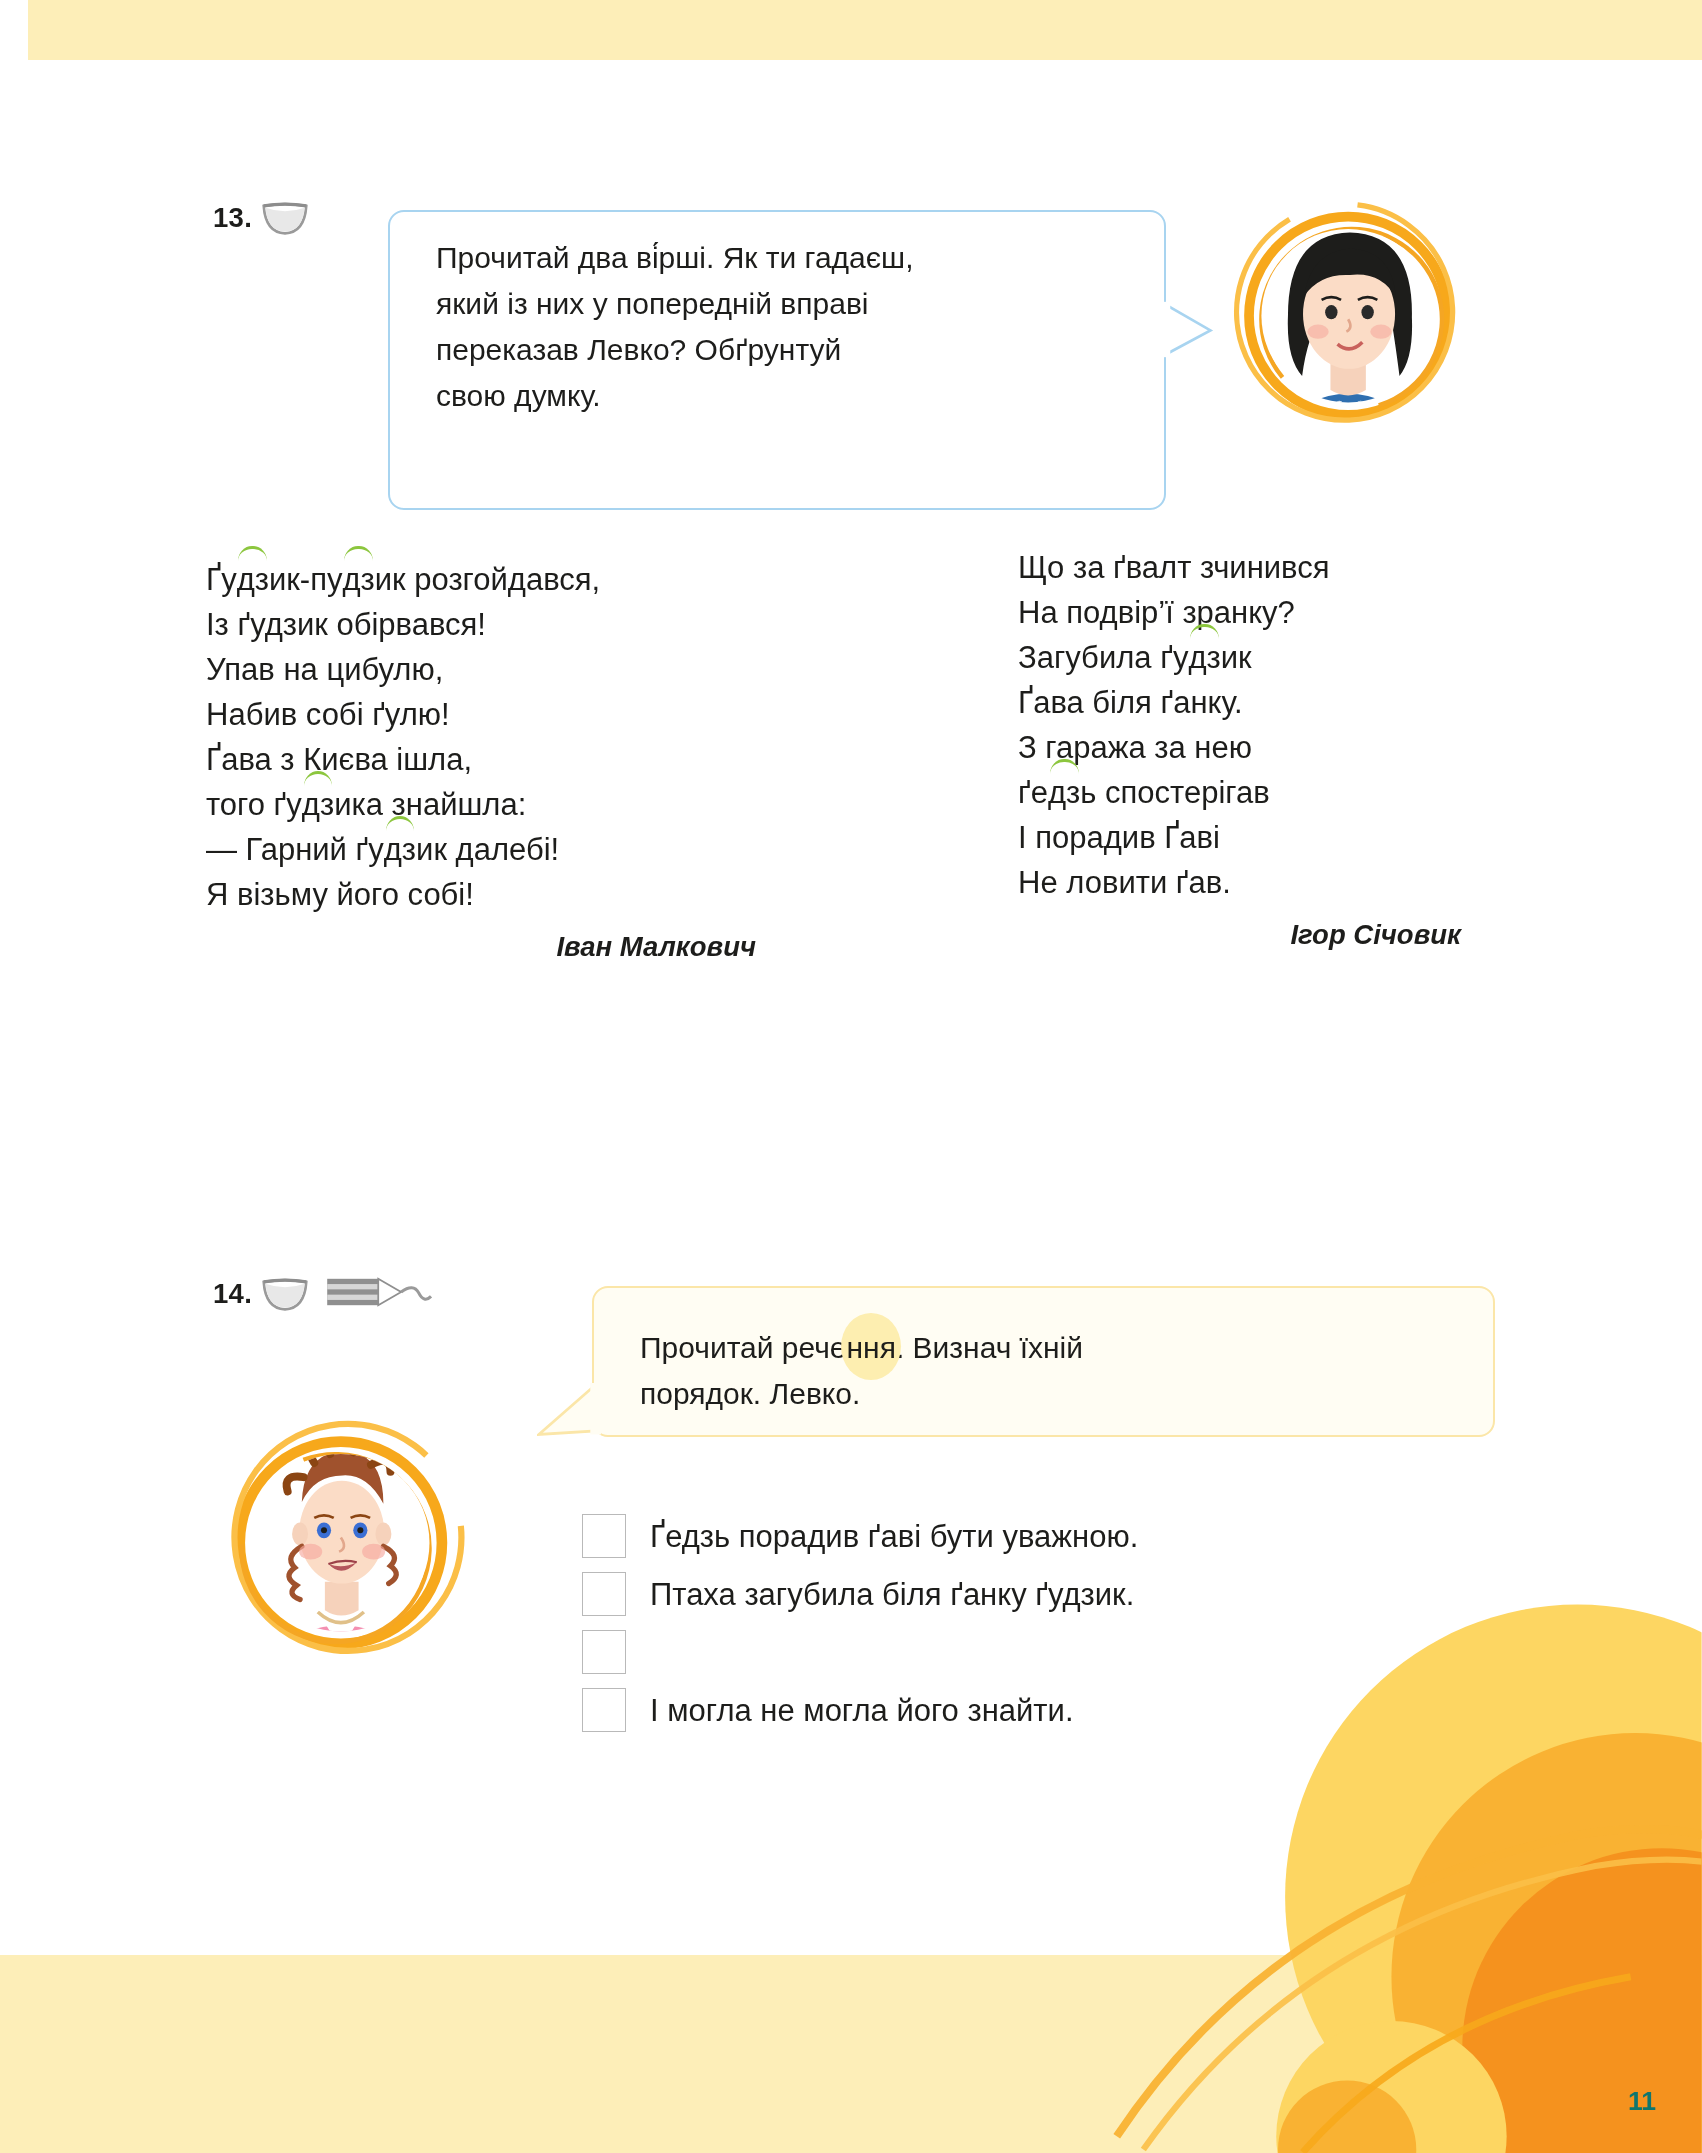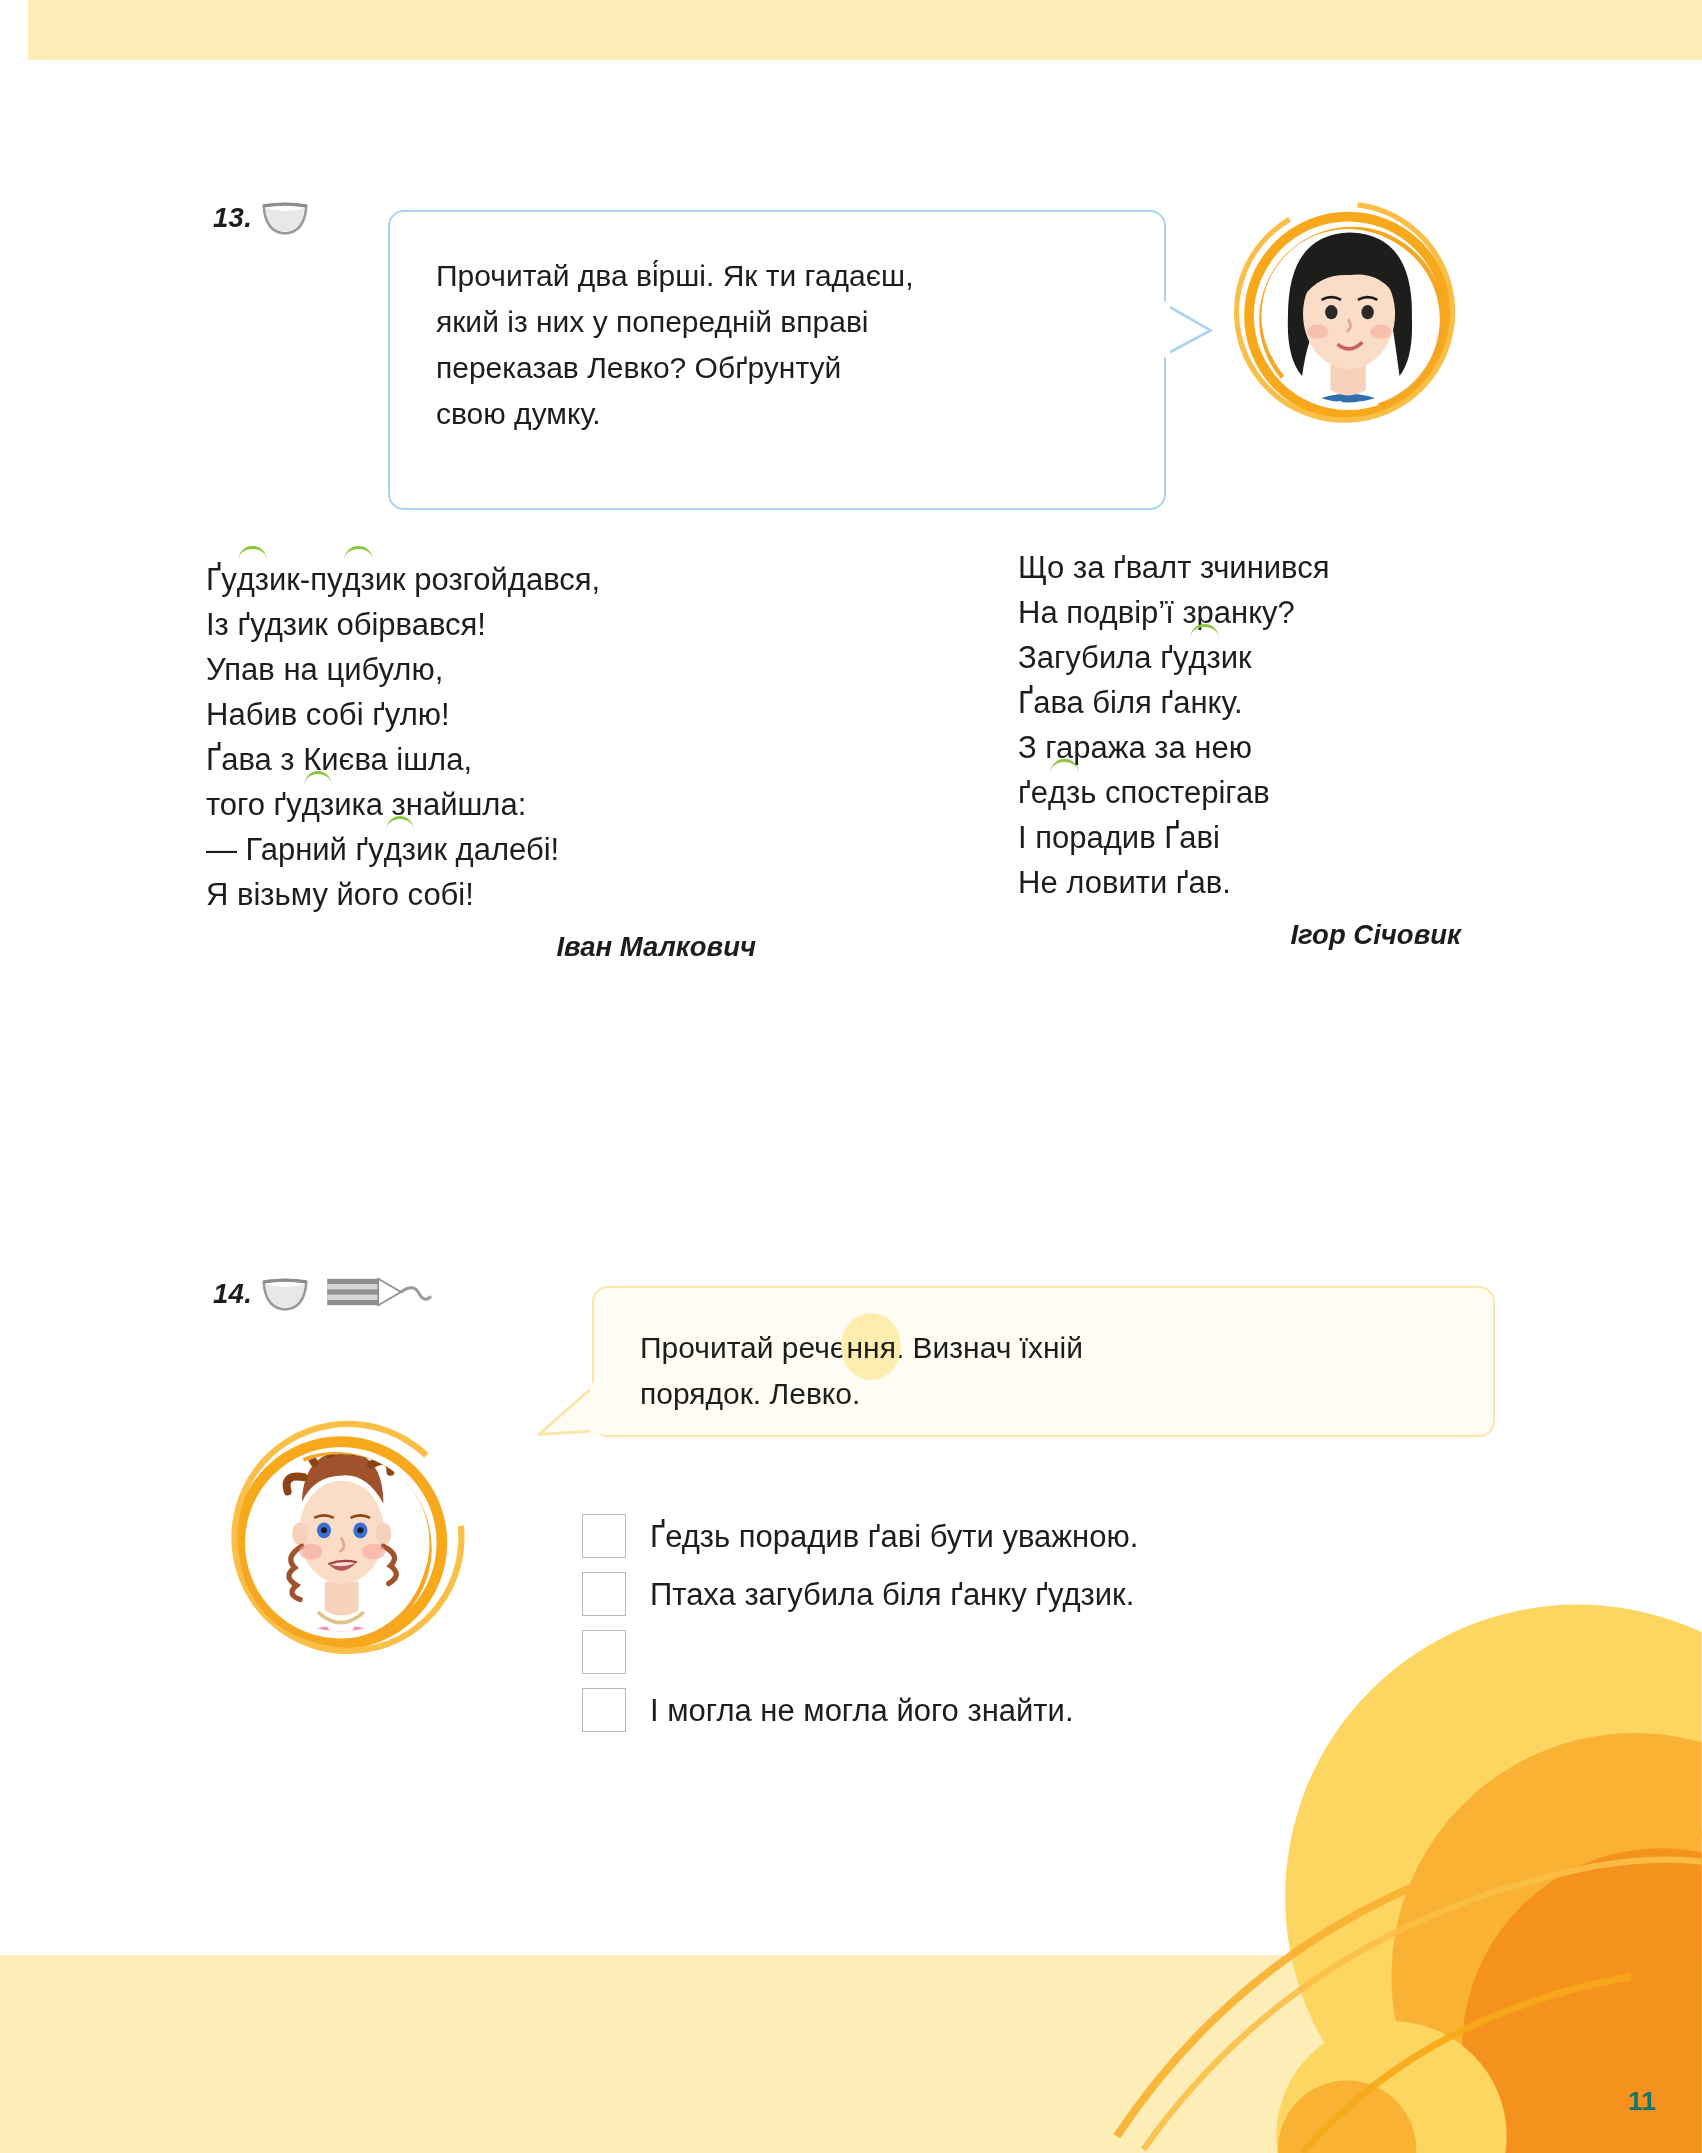--- a/index.html
+++ b/index.html
@@ -65,21 +65,20 @@
   .ex-num {
     font-size: 27.5px;
     font-weight: bold;
     letter-spacing: 0.3px;
     color: #1d1d1b;
   }
   .icon-row {
     display: flex;
     align-items: center;
     gap: 8px;
-    font-style: italic;
   }
 
   
   .bubble {
     position: absolute;
     box-sizing: border-box;
     background: #ffffff;
     border-radius: 16px;
   }
   .bubble-blue {
@@ -225,21 +224,21 @@
       <span style="display:inline-block;">
         <svg width="50" height="39" viewBox="0 0 56 44" xmlns="http://www.w3.org/2000/svg">
           <path d="M4 10 Q28 6 52 10 Q50 40 28 41 Q6 40 4 10 Z" fill="#ffffff" stroke="#9a9a9a" stroke-width="3"></path>
           <path d="M6 12 Q28 20 50 12 Q48 38 28 39 Q8 38 6 12 Z" fill="#e8e8e8" stroke="none"></path>
           <path d="M4 10 Q28 6 52 10" fill="none" stroke="#8d8d8d" stroke-width="3.5"></path>
         </svg>
       </span>
     </div>
   </div>
 
-  <div class="bubble bubble-blue" style="left:388px; top:210px; width:778px; height:300px; padding:41px 46px;">
+  <div class="bubble bubble-blue" style="left:388px; top:210px; width:778px; height:300px; padding:23px 46px;">
     <p>Прочитай два ві́рші. Як ти гадаєш,</p>
     <p>який із них у попередній вправі</p>
     <p>переказав Левко? Обґрунтуй</p>
     <p>свою думку.</p>
   </div>
 
   <div style="position:absolute; left:1164px; top:300px;">
     <svg width="50" height="59" viewBox="0 0 56 66" xmlns="http://www.w3.org/2000/svg">
       <path d="M0 4 L52 34 L0 62 Z" fill="#ffffff" stroke="#a8d4f0" stroke-width="3"></path>
       <rect x="0" y="2" width="7" height="62" fill="#ffffff"></rect>

